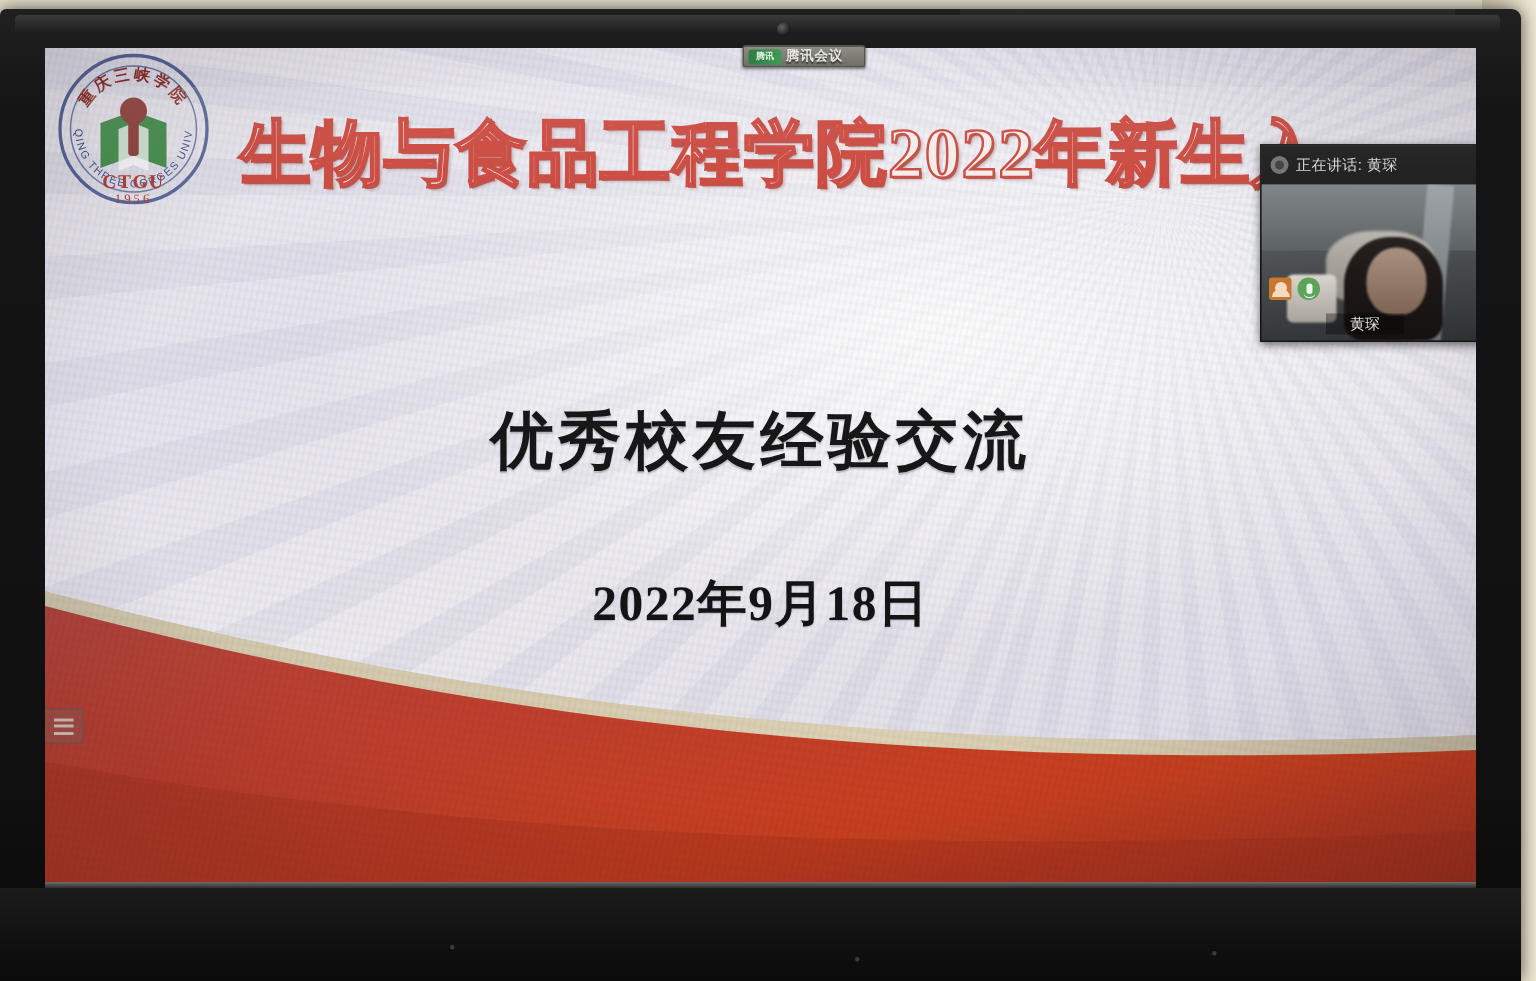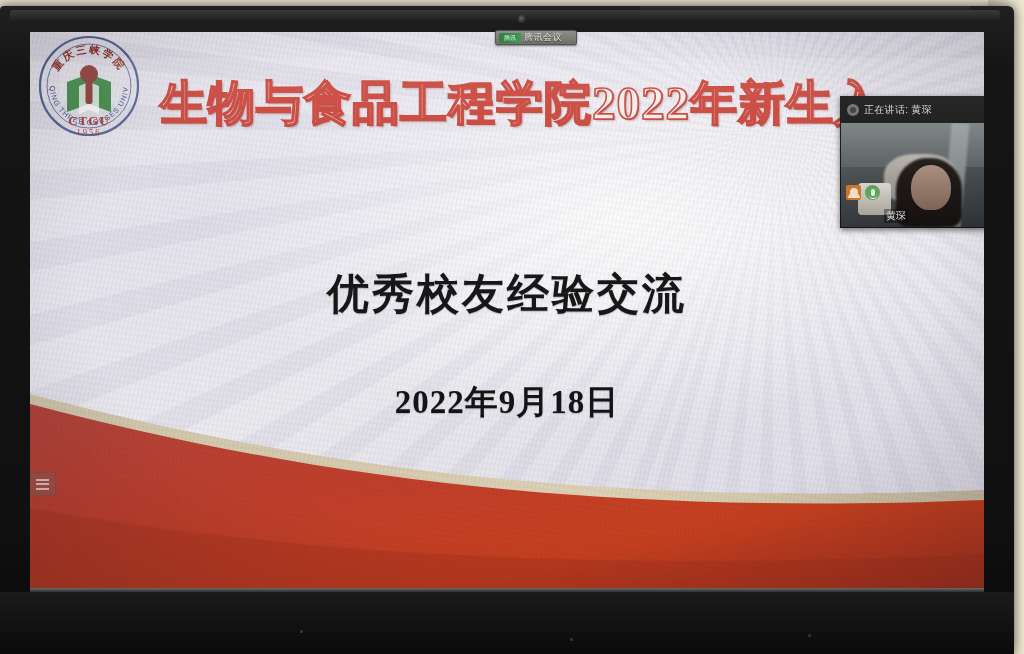--- a/index.html
+++ b/index.html
@@ -74,21 +74,21 @@
   .mini-widget{position:absolute;left:-2px;top:440px;width:26px;height:22px;
     background:rgba(120,110,110,.30);border:1px solid rgba(90,80,80,.35);border-radius:3px;
     display:flex;align-items:center;justify-content:center;}
   .mini-widget .bars{width:13px;height:11px;display:flex;flex-direction:column;justify-content:space-between;}
   .mini-widget .bars i{display:block;height:2px;background:rgba(235,230,225,.75);}
 
   
   .meeting-pill{position:absolute;left:495px;top:30px;width:82px;height:15px;
     background:linear-gradient(180deg,#8e8e86,#6f6f68);border:1px solid #55554f;border-radius:2px;
     display:flex;align-items:center;gap:3px;padding:0 3px;box-sizing:border-box;
-    box-shadow:0 1px 2px rgba(0,0,0,.5);}
+    box-shadow:0 1px 2px rgba(0,0,0,.5);font-weight:bold;}
   .meeting-pill .mp-ico{width:22px;height:10px;border-radius:2px;
     background:linear-gradient(90deg,#2f7d45,#3f9a55);flex:0 0 auto;
     display:flex;align-items:center;justify-content:center;}
   .meeting-pill .mp-ico span{font-size:6px;color:#dff5e2;line-height:1;}
   .meeting-pill .mp-text{font-size:9px;color:#e6e6df;white-space:nowrap;letter-spacing:.5px;
     text-shadow:0 1px 1px rgba(0,0,0,.6);}
 
   
   .video-tile{position:absolute;left:810px;top:64px;width:166px;height:130px;
     background:#2a2a2a;border:1px solid #141414;overflow:hidden;
@@ -120,21 +120,21 @@
   .vt-host{width:15px;height:15px;border-radius:2px;background:#c9762f;
     display:flex;align-items:center;justify-content:center;}
   .vt-host .hb{width:8px;height:8px;border-radius:50%;background:#f2dcc4;position:relative;}
   .vt-host .hb::after{content:"";position:absolute;left:-2px;top:5px;width:12px;height:5px;
     border-radius:5px 5px 0 0;background:#f2dcc4;}
   .vt-mic{width:15px;height:15px;border-radius:50%;background:#5ea35a;
     display:flex;align-items:center;justify-content:center;}
   .vt-mic .mic{width:4px;height:7px;border-radius:2px;background:#eaf6e9;position:relative;}
   .vt-mic .mic::after{content:"";position:absolute;left:-2px;top:6px;width:8px;height:3px;
     border-bottom:1.5px solid #eaf6e9;border-radius:0 0 5px 5px;}
-  .vt-name{font-size:10px;color:#e3e3e3;background:rgba(0,0,0,.35);padding:0 2px;white-space:nowrap;margin-top:48px;}
+  .vt-name{font-size:10px;color:#e3e3e3;background:rgba(0,0,0,.35);padding:0 16px;white-space:nowrap;margin-top:48px;}
 
   
   .bezel-bottom{position:absolute;left:30px;top:582px;width:954px;height:4px;
     background:linear-gradient(180deg,#b9b9b9,#4a4a4a);opacity:.55;}
   .body-bottom{position:absolute;left:0px;top:586px;width:1014px;height:68px;
     background:linear-gradient(180deg,#1b1b1b 0%,#121212 45%,#090909 100%);}
   .body-screw{position:absolute;width:3px;height:3px;border-radius:50%;background:#3a3a3a;}
   .glare-top{position:absolute;left:30px;top:26px;width:954px;height:120px;pointer-events:none;
     background:linear-gradient(180deg,rgba(255,255,255,.10),rgba(255,255,255,0));}
 </style>

